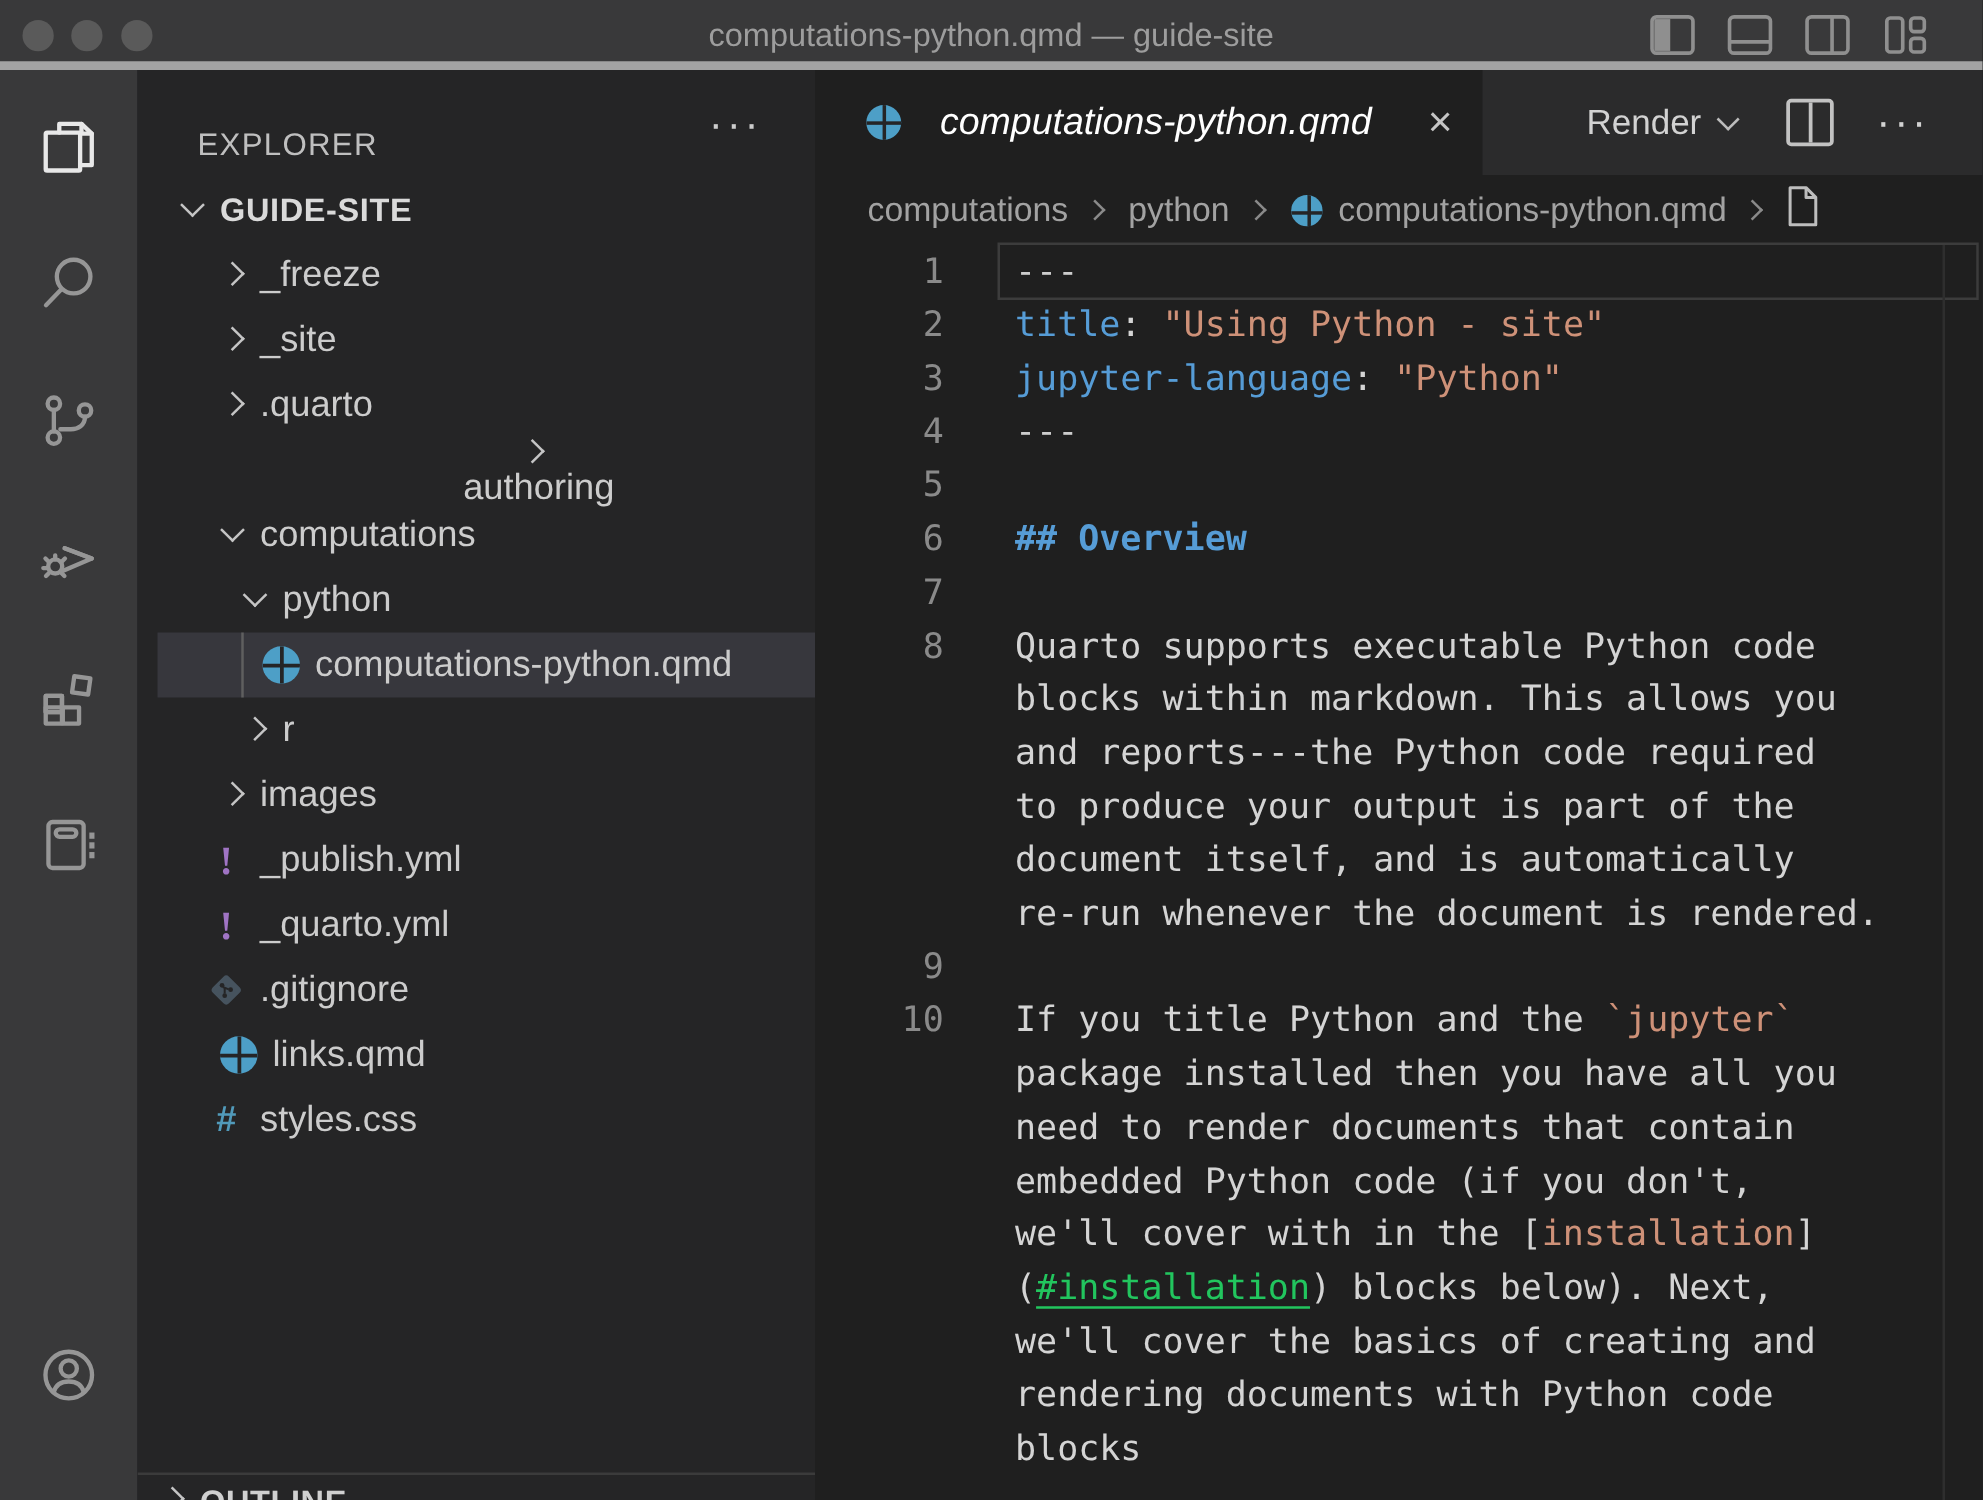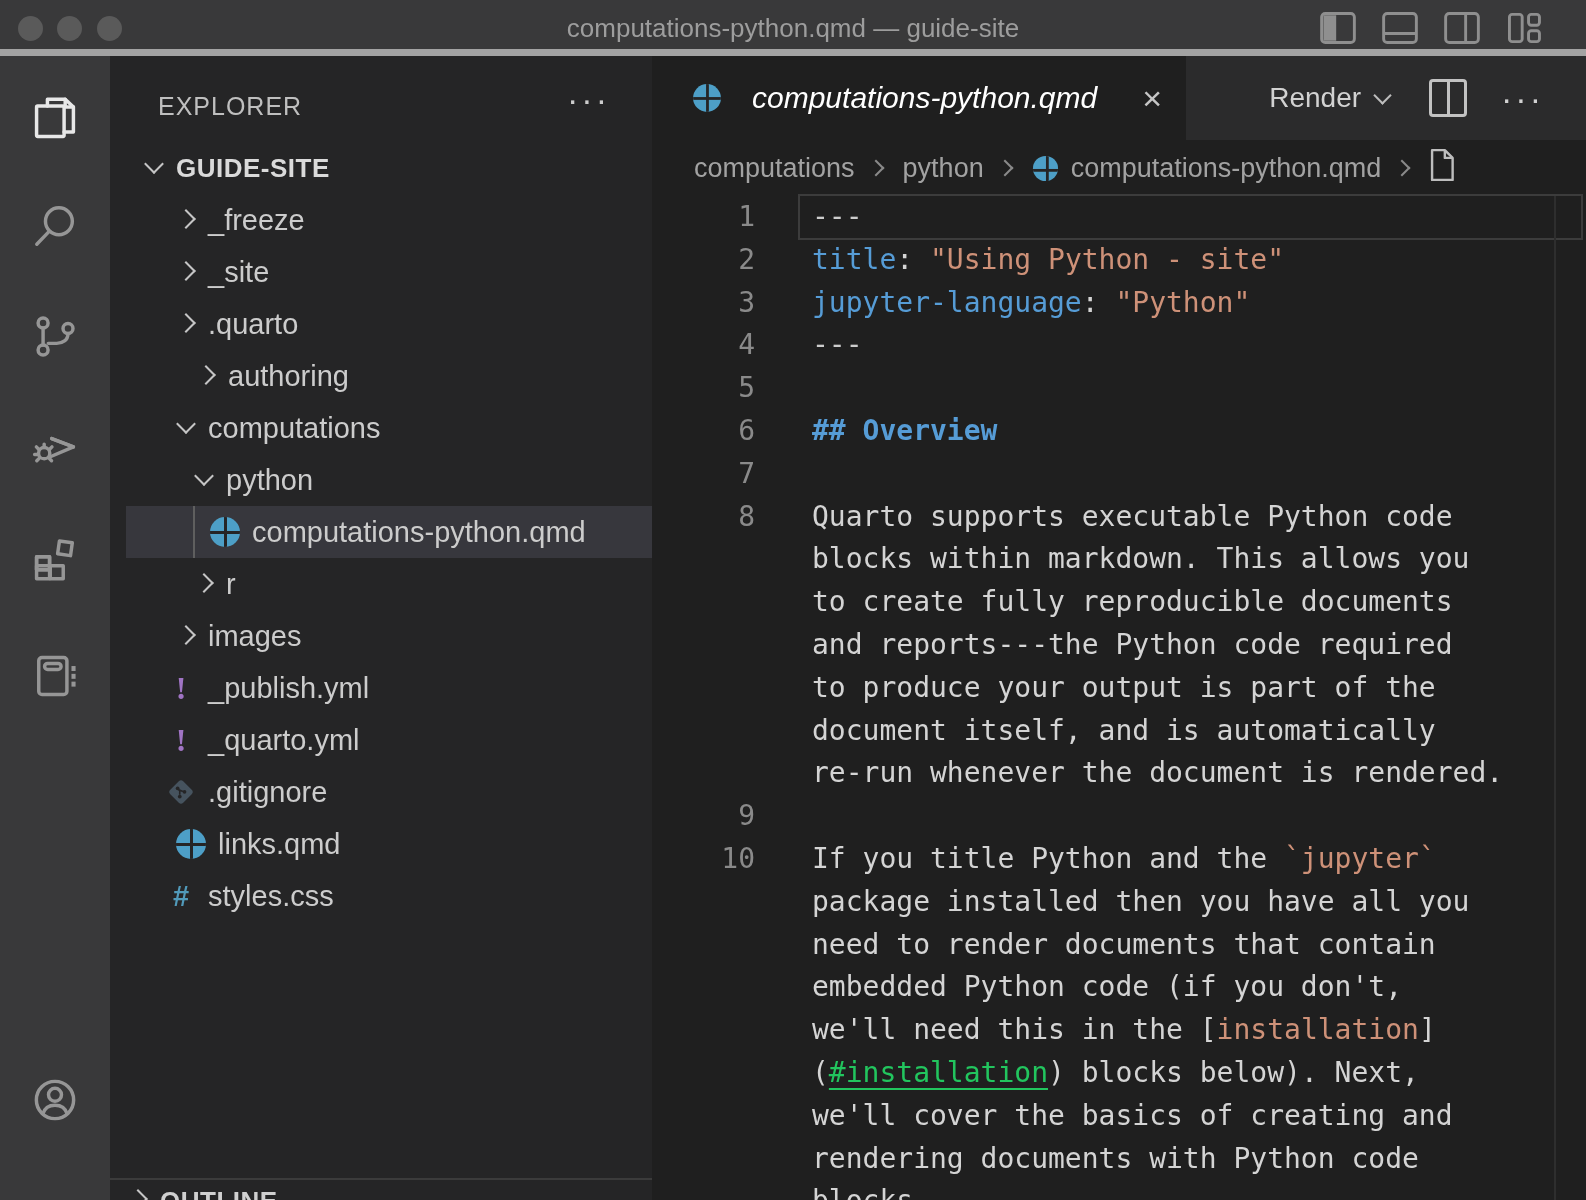--- a/index.html
+++ b/index.html
@@ -16,21 +16,21 @@
   .layout-ctrl svg { width:44px; height:40px; }
 
   
   #activitybar { position:absolute; left:0; top:56px; width:110px; height:1144px; background:#39393a; }
   .act-item { position:absolute; left:0; width:110px; height:96px; display:flex; align-items:center; justify-content:center; }
   .act-item svg { width:52px; height:52px; }
 
   
   #sidebar { position:absolute; left:110px; top:56px; width:542px; height:1144px; background:#252526; overflow:hidden; }
   #sb-header { position:absolute; left:0; top:22px; width:542px; height:56px; }
-  #sb-title { position:absolute; left:48px; top:14px; font-size:25px; letter-spacing:1px; color:#bfbfbf; }
+  #sb-title { position:absolute; left:48px; top:24px; font-size:25px; letter-spacing:1px; color:#bfbfbf; }
   #sb-more { position:absolute; right:42px; top:2px; font-size:34px; letter-spacing:3px; color:#cccccc; }
   #tree { position:absolute; left:16px; top:86px; width:542px; }
   .trow { position:relative; width:542px; height:52px; display:flex; align-items:center; color:#cccccc; font-size:29px; }
   .trow.selected { background:#37373d; }
   .trow.selected::before { content:""; position:absolute; left:67px; top:0; width:2px; height:52px; background:#5f5f5f; }
   .trow.root { font-weight:bold; font-size:26px; color:#dadada; letter-spacing:0.5px; }
   .chev { width:24px; height:24px; position:relative; flex:0 0 24px; margin-right:10px; }
   .chev::after { content:""; position:absolute; left:5px; top:4px; width:12px; height:12px;
                  border-right:2.5px solid #c5c5c5; border-bottom:2.5px solid #c5c5c5; }
   .chev.right::after { transform:rotate(-45deg); }
@@ -200,21 +200,21 @@
         <span>_freeze</span>
       </div>
       <div class="trow" style="padding-left: 48px;">
         <span class="chev right"></span>
         <span>_site</span>
       </div>
       <div class="trow" style="padding-left: 48px;">
         <span class="chev right"></span>
         <span>.quarto</span>
       </div>
-      <div class="trow" style="padding-left: 68px;">
+      <div class="trow" style="padding-left: 68px; flex-direction: column;">
         <span class="chev right"></span>
         <span>authoring</span>
       </div>
       <div class="trow" style="padding-left: 48px;">
         <span class="chev down"></span>
         <span>computations</span>
       </div>
       <div class="trow" style="padding-left: 66px;">
         <span class="chev down"></span>
         <span>python</span>
@@ -315,30 +315,29 @@
     <div id="code-rows">
         <div class="crow"><span class="gut">1</span><span class="ctext"><span class="tok-meta">---</span></span></div>
         <div class="crow"><span class="gut">2</span><span class="ctext"><span class="tok-key">title</span><span class="tok-punc">: </span><span class="tok-str">"Using Python - site"</span></span></div>
         <div class="crow"><span class="gut">3</span><span class="ctext"><span class="tok-key">jupyter-language</span><span class="tok-punc">: </span><span class="tok-str">"Python"</span></span></div>
         <div class="crow"><span class="gut">4</span><span class="ctext"><span class="tok-meta">---</span></span></div>
         <div class="crow"><span class="gut">5</span><span class="ctext"></span></div>
         <div class="crow"><span class="gut">6</span><span class="ctext"><span class="tok-head">## Overview</span></span></div>
         <div class="crow"><span class="gut">7</span><span class="ctext"></span></div>
         <div class="crow"><span class="gut">8</span><span class="ctext"><span class="tok-plain">Quarto supports executable Python code</span></span></div>
         <div class="crow"><span class="gut"></span><span class="ctext"><span class="tok-plain">blocks within markdown. This allows you</span></span></div>
-        <div class="crow"><span class="gut"></span><span class="ctext"><span class="tok-plain">to create fully reproducible documents</span></span></div>
         <div class="crow"><span class="gut"></span><span class="ctext"><span class="tok-plain">and reports---the Python code required</span></span></div>
         <div class="crow"><span class="gut"></span><span class="ctext"><span class="tok-plain">to produce your output is part of the</span></span></div>
         <div class="crow"><span class="gut"></span><span class="ctext"><span class="tok-plain">document itself, and is automatically</span></span></div>
         <div class="crow"><span class="gut"></span><span class="ctext"><span class="tok-plain">re-run whenever the document is rendered.</span></span></div>
         <div class="crow"><span class="gut">9</span><span class="ctext"></span></div>
         <div class="crow"><span class="gut">10</span><span class="ctext"><span class="tok-plain">If you title Python and the </span><span class="tok-code">`jupyter`</span></span></div>
         <div class="crow"><span class="gut"></span><span class="ctext"><span class="tok-plain">package installed then you have all you</span></span></div>
         <div class="crow"><span class="gut"></span><span class="ctext"><span class="tok-plain">need to render documents that contain</span></span></div>
         <div class="crow"><span class="gut"></span><span class="ctext"><span class="tok-plain">embedded Python code (if you don't,</span></span></div>
-        <div class="crow"><span class="gut"></span><span class="ctext"><span class="tok-plain">we'll need this in the </span><span class="tok-punc">[</span><span class="tok-str">installation</span><span class="tok-punc">]</span></span></div>
+        <div class="crow"><span class="gut"></span><span class="ctext"><span class="tok-plain">we'll cover with in the </span><span class="tok-punc">[</span><span class="tok-str">installation</span><span class="tok-punc">]</span></span></div>
         <div class="crow"><span class="gut"></span><span class="ctext"><span class="tok-plain">(</span><span class="tok-link">#installation</span><span class="tok-plain">) blocks below). Next,</span></span></div>
         <div class="crow"><span class="gut"></span><span class="ctext"><span class="tok-plain">we'll cover the basics of creating and</span></span></div>
         <div class="crow"><span class="gut"></span><span class="ctext"><span class="tok-plain">rendering documents with Python code</span></span></div>
         <div class="crow"><span class="gut"></span><span class="ctext"><span class="tok-plain">blocks</span></span></div>
       </div>
   </div>
 </div>
 
 </body></html>

